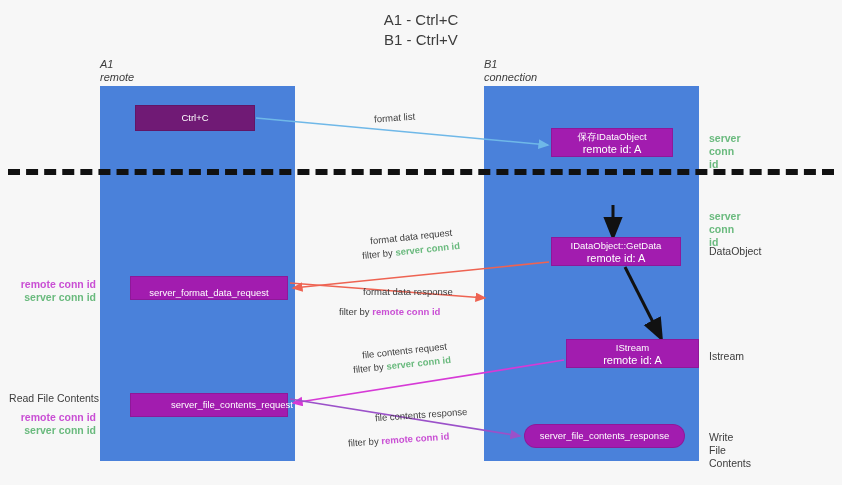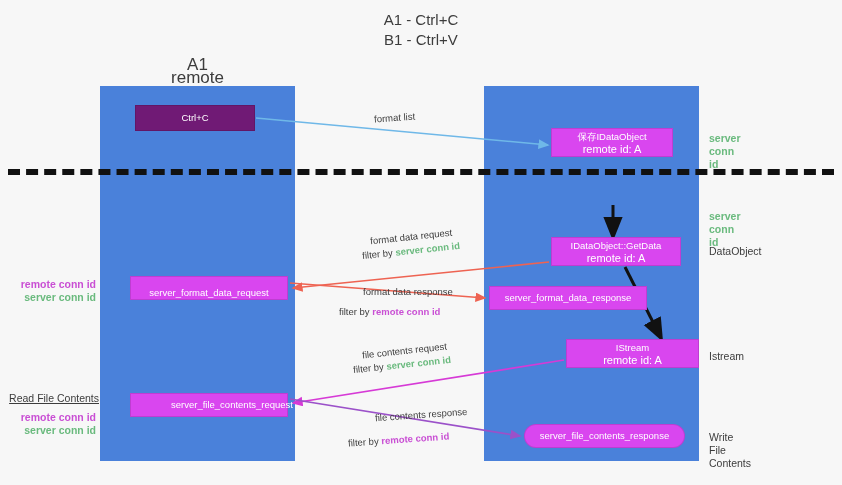--- a/index.html
+++ b/index.html
@@ -18,43 +18,43 @@
   #title{
     left:0;top:10px;width:842px;
     text-align:center;
     font-size:15px;line-height:20px;
     color:#3c3c3c;
     white-space:pre-line;
   }
 
   
   .col-head{
-    text-align:center;font-size:17px;line-height:13px;
-    color:#3c3c3c;white-space:pre-line;
+    text-align:left;font-size:11px;line-height:13px;
+    color:#3c3c3c;white-space:pre-line;font-style:italic;
   }
   #head-a1{left:100px;top:58px;width:195px;}
   #head-b1{left:484px;top:58px;width:215px;}
 
   
   .lane{background:#4a81da;}
   #lane-a1{left:100px;top:86px;width:195px;height:375px;}
   #lane-b1{left:484px;top:86px;width:215px;height:375px;}
 
   
   .box{
     box-sizing:border-box;
     display:flex;flex-direction:column;
     align-items:center;justify-content:center;
     text-align:center;
     color:#ffffff;
     font-size:9.5px;line-height:12px;
     border:1px solid rgba(0,0,0,0.12);
   }
   .green{background:#701a75;}
-  .orange{background:#d946ef;}
+  .orange{background:#a21caf;}
   .box .l2{font-size:11px;}
 
   #box-ctrlc{left:135px;top:105px;width:120px;height:26px;}
   #box-ctrlv{left:554px;top:180px;width:118px;height:24px;}
   #box-saveido{left:551px;top:128px;width:122px;height:29px;}
   #box-getdata{left:551px;top:237px;width:130px;height:29px;}
   #box-istream{left:566px;top:339px;width:133px;height:29px;}
   #box-sfdreq{left:130px;top:276px;width:158px;height:24px;justify-content:flex-end;}
   #box-sfdresp{left:489px;top:286px;width:158px;height:24px;}
   #box-sfcreq{left:130px;top:393px;width:158px;height:24px;padding-left:46px;}
@@ -66,21 +66,21 @@
   .purple-txt{color:#c94fd4;font-weight:bold;}
   #note-server1{left:709px;top:132px;}
   #note-server2{left:709px;top:210px;}
   #note-dataobject{left:709px;top:245px;}
   #note-istream{left:709px;top:350px;}
   #note-writefile{left:709px;top:431px;}
 
   
   .left-note{font-size:10.5px;line-height:13px;text-align:right;}
   #note-left-mid{left:0;top:278px;width:96px;}
-  #note-readfile{left:0;top:392px;width:99px;color:#3c3c3c;text-decoration:underline;}
+  #note-readfile{left:0;top:392px;width:99px;color:#3c3c3c;}
   #note-left-bot{left:0;top:411px;width:96px;}
 
   
   .cap{font-size:9.5px;line-height:12px;color:#3c3c3c;white-space:nowrap;}
   .cap .bold-g{color:#6aba7e;font-weight:bold;}
   .cap .bold-p{color:#c94fd4;font-weight:bold;}
 
   #cap-formatlist{left:374px;top:112px;transform:rotate(-4deg);}
   #cap-fdreq1{left:370px;top:231px;transform:rotate(-6deg);}
   #cap-fdreq2{left:362px;top:245px;transform:rotate(-6deg);}
@@ -102,20 +102,22 @@
 </head>
 <body>
 
 <div id="stage">
 
   <div class="abs" id="title">A1 - Ctrl+C
 B1 - Ctrl+V</div>
 
   <div class="abs col-head" id="head-a1">A1
 remote</div>
+  <div class="abs col-head" id="head-b1">B1
+connection</div>
 
   <div class="abs lane" id="lane-a1"></div>
   <div class="abs lane" id="lane-b1"></div>
 
   <svg id="edges" viewBox="0 0 842 485">
     <defs>
       <marker id="ah-blue" markerWidth="8" markerHeight="8" refX="6" refY="3" orient="auto">
         <path d="M0,0 L7,3 L0,6 z" fill="#6fb8e8"></path>
       </marker>
       <marker id="ah-red" markerWidth="8" markerHeight="8" refX="6" refY="3" orient="auto">
@@ -166,23 +168,20 @@
 
   <div class="abs box orange" id="box-istream">
     <span>IStream</span>
     <span class="l2">remote id: A</span>
   </div>
 
   <div class="abs box orange" id="box-sfdreq">
     <span>server_format_data_request</span>
   </div>
 
-  <div class="abs box orange" id="box-sfdresp">
-    <span>server_format_data_response</span>
-  </div>
 
   <div class="abs box orange" id="box-sfcreq">
     <span>server_file_contents_request</span>
   </div>
 
   <div class="abs box orange" id="box-sfcresp">
     <span>server_file_contents_response</span>
   </div>
 
   <div class="abs right-note green-txt" id="note-server1">server conn id</div>

